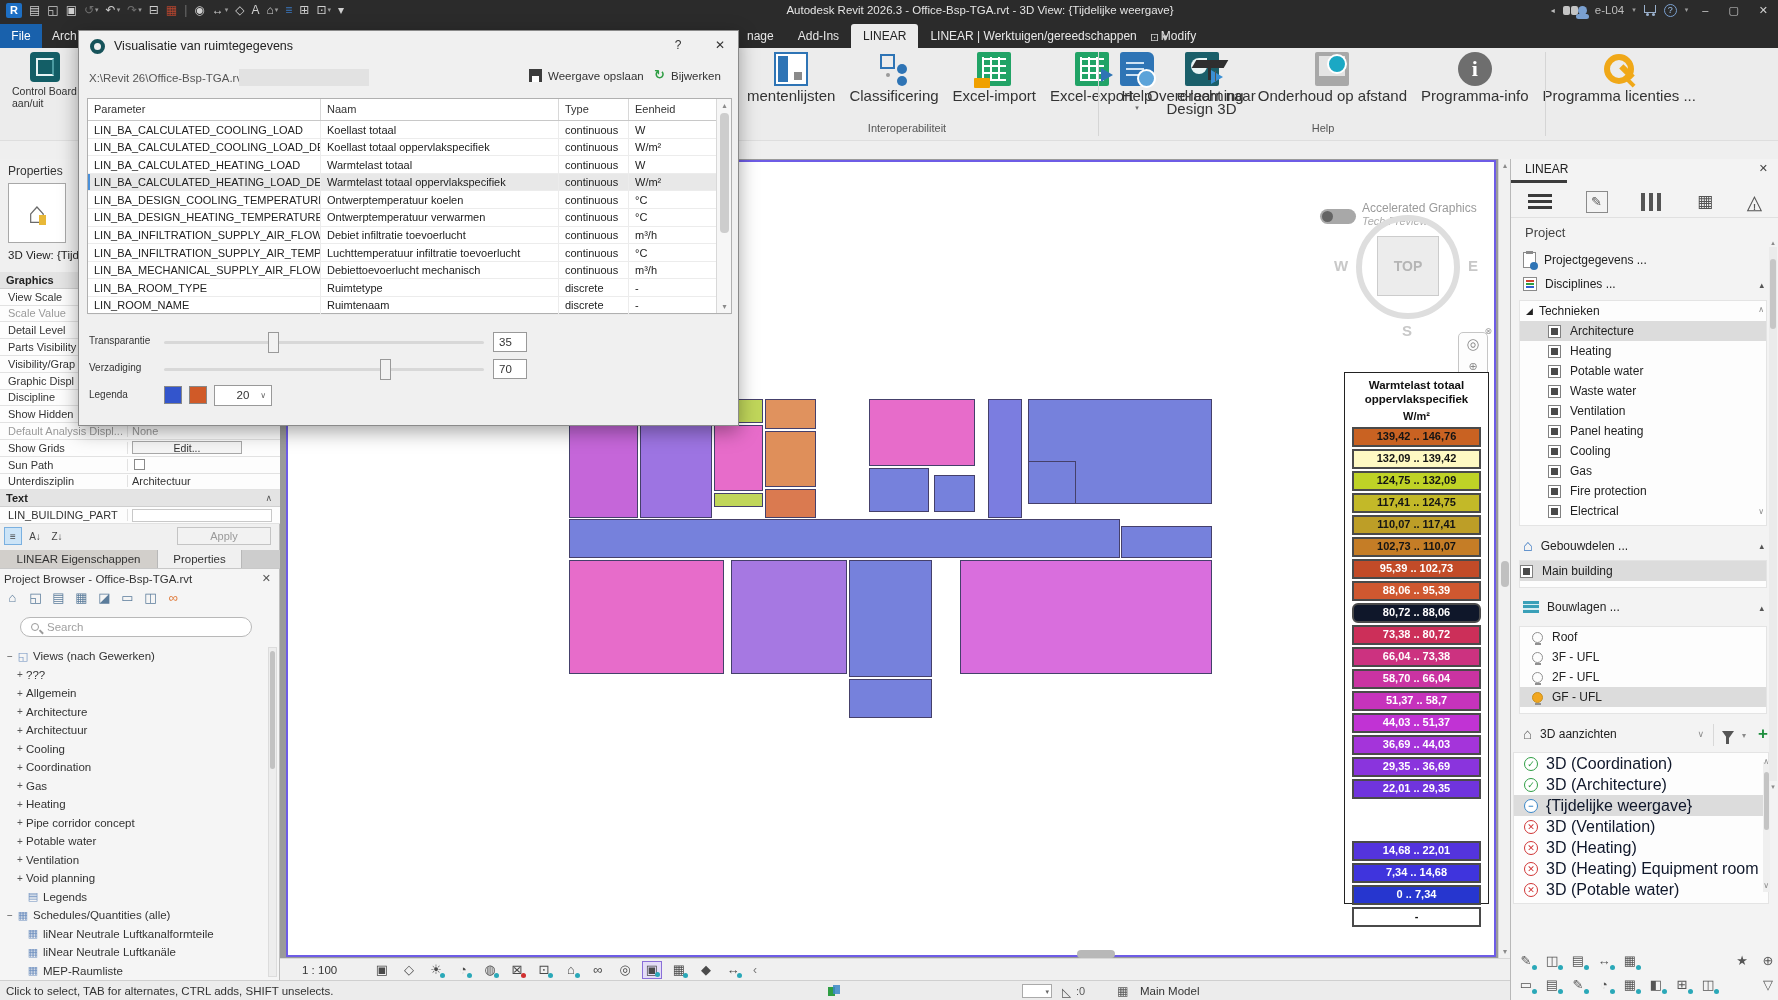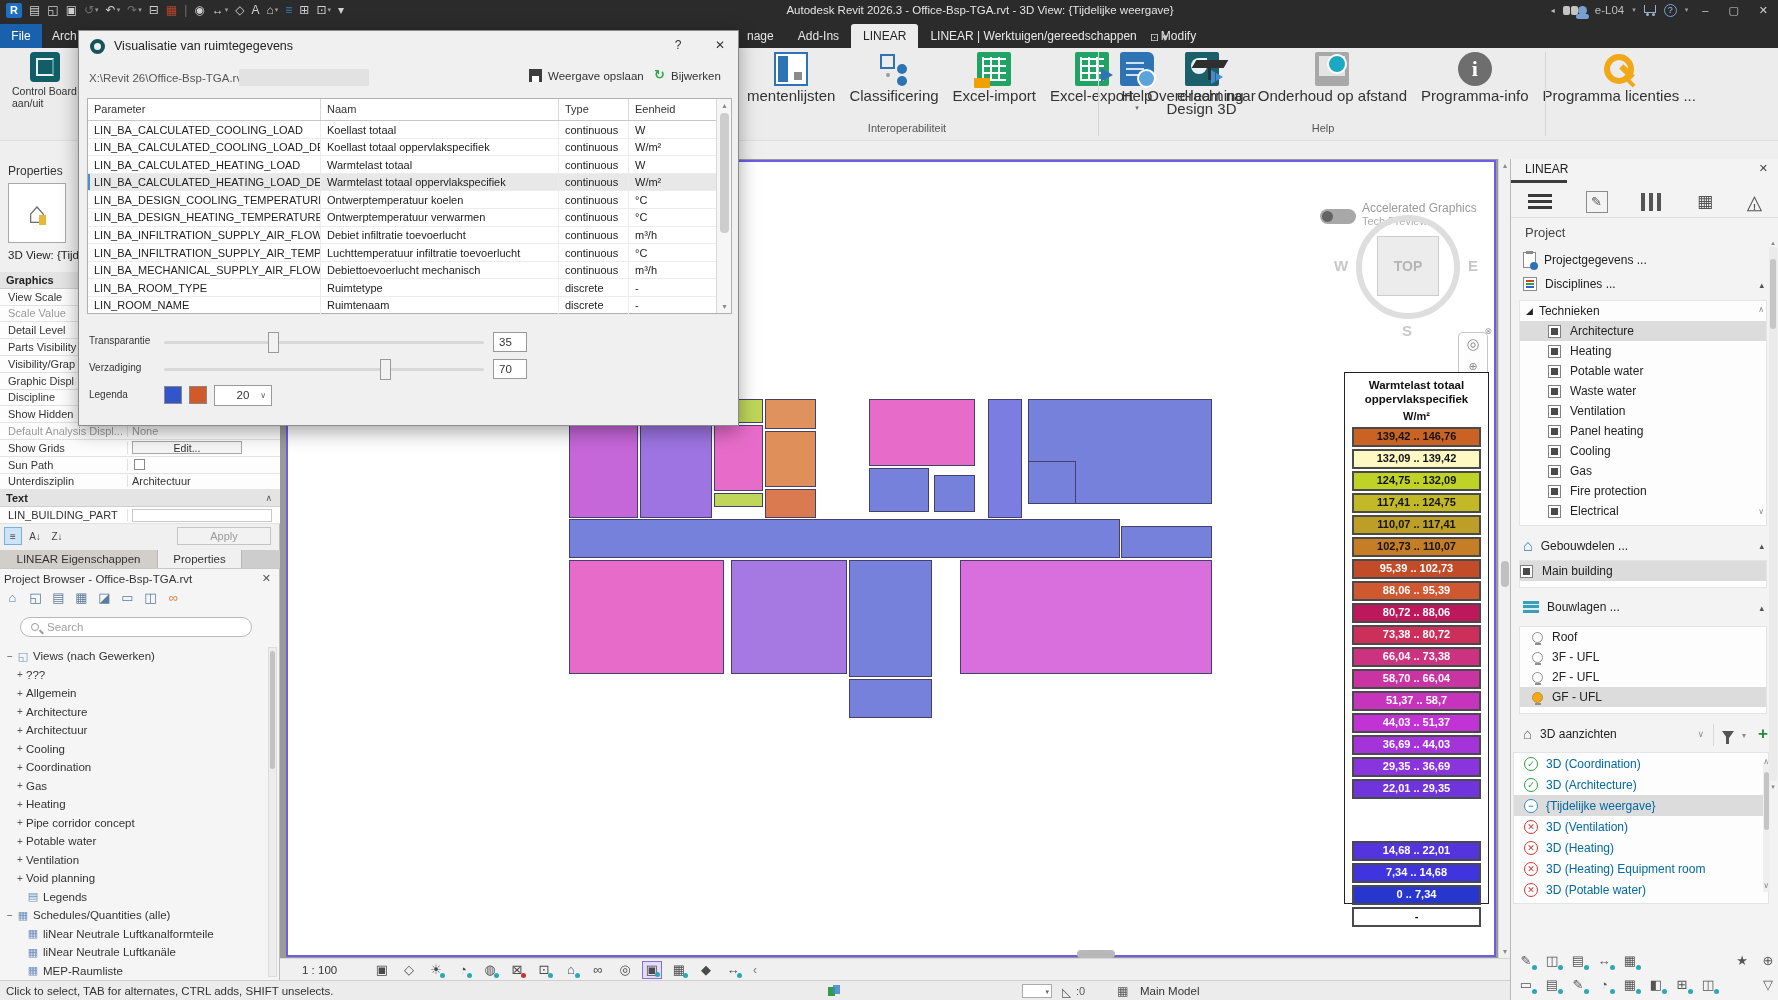--- a/index.html
+++ b/index.html
@@ -115,21 +115,21 @@
 .tlbl{font-size:11.5px;color:#333}
 .pb-scroll{position:absolute;right:2px;top:78px;width:9px;height:330px;background:#ededed;border:1px solid #dcdcdc}
 .pb-thumb{position:absolute;left:1px;top:3px;width:5px;height:118px;background:#c2c2c2;border-radius:3px}
 
 #canvas-outer{position:absolute;left:280px;top:159px;width:1230px;height:799px;background:#9a9a9a}
 #viewport{position:absolute;left:6px;top:1px;width:1210px;height:797px;background:#fff;border:2px solid #6e5ce6}
 .room{position:absolute;border:1px solid #45406b}
 .accel-toggle{position:absolute;left:1032px;top:47px;width:36px;height:15px;border-radius:8px;background:#a8a8a8}
 .accel-toggle::after{content:"";position:absolute;left:2px;top:2px;width:11px;height:11px;border-radius:50%;background:#646464}
 .accel-l1{position:absolute;left:1074px;top:39px;font-size:12px;color:#9a9a9a}
-.accel-l2{position:absolute;left:1074px;top:53px;font-size:11px;color:#ababab}
+.accel-l2{position:absolute;left:1074px;top:53px;font-size:11px;font-style:italic;color:#ababab}
 .vc-ring{position:absolute;left:1068px;top:53px;width:104px;height:104px;border:6px solid #dedede;border-radius:50%}
 .vc-top{position:absolute;left:1089px;top:74px;width:62px;height:60px;background:#ececec;border:1px solid #cccccc;display:flex;align-items:center;justify-content:center;font-weight:bold;font-size:14px;color:#b5b5b5}
 .vc-letter{position:absolute;font-weight:bold;font-size:15px;color:#c8c8c8}
 .navpanel{position:absolute;left:1170px;top:170px;width:30px;height:58px;background:#fdfdfd;border:1px solid #c6c6c6;border-radius:5px;text-align:center}
 .navpanel .nv{font-size:15px;color:#8a8a8a;line-height:22px}
 .nv-x{position:absolute;right:-5px;top:-7px;font-size:9px;color:#9a9a9a}
 #legendbox{position:absolute;left:1056px;top:210px;width:145px;height:532px;background:#fff;border:1px solid #222;text-align:center}
 .lg-t1{font-size:11.5px;font-weight:bold;color:#111;margin-top:5px;line-height:14px}
 .lg-t2{font-size:11.5px;font-weight:bold;color:#111;line-height:14px}
 .lg-unit{font-size:11px;font-weight:bold;color:#111;margin-top:4px}
@@ -189,21 +189,21 @@
 .bulb.on{background:#f2a71f;border-color:#c89020}
 .inner-scroll{position:absolute;right:3px;font-size:8px;color:#8a8a8a}
 .funnel{width:12px;height:8px;border-left:5px solid transparent;border-right:5px solid transparent;border-top:7px solid #555;position:relative}
 .funnel::after{content:"";position:absolute;left:-1.5px;top:-2px;width:3px;height:8px;background:#555}
 .plus-green{font-size:17px;font-weight:bold;color:#1e8e3e;line-height:17px}
 .vrow{display:flex;align-items:center;gap:8px;height:21px;padding-left:10px}
 .vst{width:14px;height:14px;border-radius:50%;border:1.5px solid;font-size:9px;font-weight:bold;display:flex;align-items:center;justify-content:center;flex:none;background:#fff}
 .vst-on{color:#2f9e44;border-color:#2f9e44}
 .vst-partial{color:#3a87c8;border-color:#3a87c8}
 .vst-off{color:#d03535;border-color:#d03535}
-.vlbl{font-size:12px;color:#0369a1;white-space:nowrap}
+.vlbl{font-size:16px;color:#0f172a;white-space:nowrap}
 .v3d-scroll{position:absolute;right:8px;top:603px;width:7px;height:130px;background:#efefef}
 .v3d-thumb{position:absolute;left:1px;top:10px;width:5px;height:58px;background:#c4c4c4;border-radius:3px}
 .lp-tools{position:absolute;left:0;width:268px;height:24px;display:flex;align-items:center}
 .lti{position:relative;width:22px;height:20px;display:flex;align-items:center;justify-content:center;font-size:13px;color:#555;margin-left:4px}
 .lti .dot{right:0;bottom:0}
 .lti-spacer{flex:1}
 .rp-scroll{position:absolute;right:1px;top:88px;width:8px;height:534px;background:#ebebeb}
 .rp-thumb{position:absolute;left:1px;top:12px;width:6px;height:70px;background:#c6c6c6;border-radius:3px}
 .rp-a{position:absolute;right:1px;width:8px;text-align:center;font-size:7px;color:#8a8a8a}
 
@@ -605,21 +605,21 @@
         <div class="lg-unit">W/m²</div>
         <div id="lbands">
             <div class="band" style="background: rgb(201, 98, 34); color: rgb(20, 20, 20);">139,42 .. 146,76</div>
             <div class="band" style="background: #fef9c3; color: rgb(20, 20, 20);">132,09 .. 139,42</div>
             <div class="band" style="background: rgb(191, 211, 38); color: rgb(20, 20, 20);">124,75 .. 132,09</div>
             <div class="band" style="background: rgb(195, 185, 40); color: rgb(20, 20, 20);">117,41 .. 124,75</div>
             <div class="band" style="background: rgb(189, 158, 39); color: rgb(20, 20, 20);">110,07 .. 117,41</div>
             <div class="band" style="background: rgb(197, 125, 38); color: rgb(20, 20, 20);">102,73 .. 110,07</div>
             <div class="band" style="background: rgb(194, 75, 40); color: rgb(255, 255, 255);">95,39 .. 102,73</div>
             <div class="band" style="background: rgb(207, 88, 48); color: rgb(255, 255, 255);">88,06 .. 95,39</div>
-            <div class="band" style="background: #be185d; color: rgb(255, 255, 255);">80,72 .. 88,06</div>
+            <div class="band" style="background: #0f172a; color: rgb(255, 255, 255); border-radius: 6px;">80,72 .. 88,06</div>
             <div class="band" style="background: rgb(204, 47, 89); color: rgb(255, 255, 255);">73,38 .. 80,72</div>
             <div class="band" style="background: rgb(204, 50, 128); color: rgb(255, 255, 255);">66,04 .. 73,38</div>
             <div class="band" style="background: rgb(202, 51, 162); color: rgb(255, 255, 255);">58,70 .. 66,04</div>
             <div class="band" style="background: rgb(198, 51, 188); color: rgb(255, 255, 255);">51,37 .. 58,7</div>
             <div class="band" style="background: rgb(193, 51, 212); color: rgb(255, 255, 255);">44,03 .. 51,37</div>
             <div class="band" style="background: rgb(164, 52, 218); color: rgb(255, 255, 255);">36,69 .. 44,03</div>
             <div class="band" style="background: rgb(138, 52, 221); color: rgb(255, 255, 255);">29,35 .. 36,69</div>
             <div class="band" style="background: rgb(112, 52, 221); color: rgb(255, 255, 255);">22,01 .. 29,35</div>
             <div class="band" style="background: rgb(84, 52, 221); color: rgb(255, 255, 255); margin-top: 42px;">14,68 .. 22,01</div>
             <div class="band" style="background: rgb(63, 52, 221); color: rgb(255, 255, 255);">7,34 .. 14,68</div>

